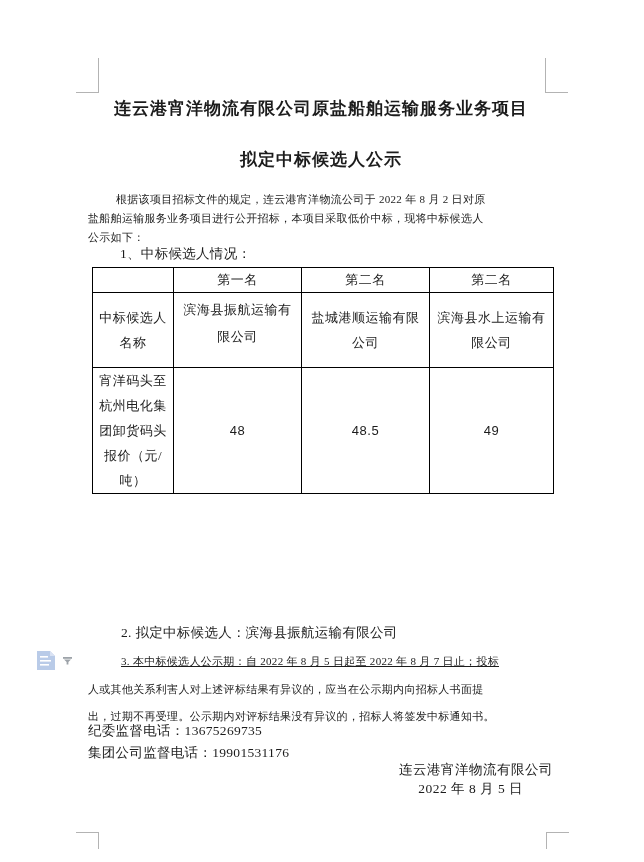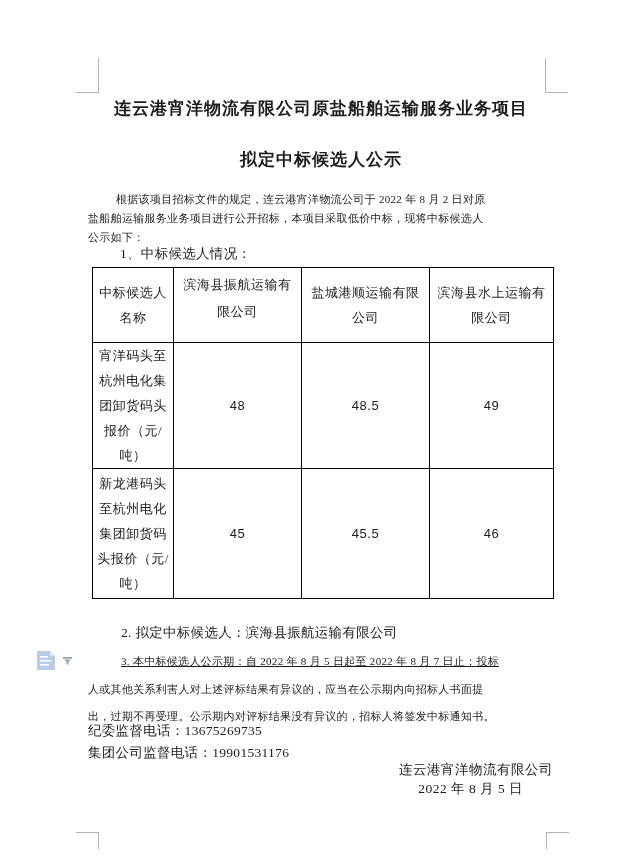--- a/index.html
+++ b/index.html
@@ -87,49 +87,45 @@
 <div id="list1">1、中标候选人情况：</div>
 
 <table class="bid">
   <colgroup>
       <col style="width:81px">
       <col style="width:128px">
       <col style="width:128px">
       <col style="width:124px">
     </colgroup>
   <tbody>
+      <tr class="r-head">
+    <td></td>
+    <td>第一名</td>
+    <td>第二名</td>
+    <td>第二名</td>
+  </tr>
   <tr class="r-name">
     <td class="multi">中标候选人
 名称</td>
     <td class="multi top-align">滨海县振航运输有
 限公司</td>
     <td class="multi">盐城港顺运输有限
 公司</td>
     <td class="multi">滨海县水上运输有
 限公司</td>
   </tr>
   <tr class="r-p1">
     <td class="multi">宵洋码头至
 杭州电化集
 团卸货码头
 报价（元/
 吨）</td>
     <td class="price">48</td>
     <td class="price">48.5</td>
     <td class="price">49</td>
-  </tr>
-  <tr class="r-p2">
-    <td class="multi">新龙港码头
-至杭州电化
-集团卸货码
-头报价（元/
-吨）</td>
-    <td class="price">45</td>
-    <td class="price">45.5</td>
-    <td class="price">46</td>
   </tr>
 </tbody>
   </table>
 
 <div id="para2">2. 拟定中标候选人：滨海县振航运输有限公司</div>
 
 <div id="para3" class="para">
   <div class="ln">3. 本中标候选人公示期：自 2022 年 8 月 5 日起至 2022 年 8 月 7 日止；投标</div>
   <div class="ln">人或其他关系利害人对上述评标结果有异议的，应当在公示期内向招标人书面提</div>
   <div class="ln">出，过期不再受理。公示期内对评标结果没有异议的，招标人将签发中标通知书。</div>

